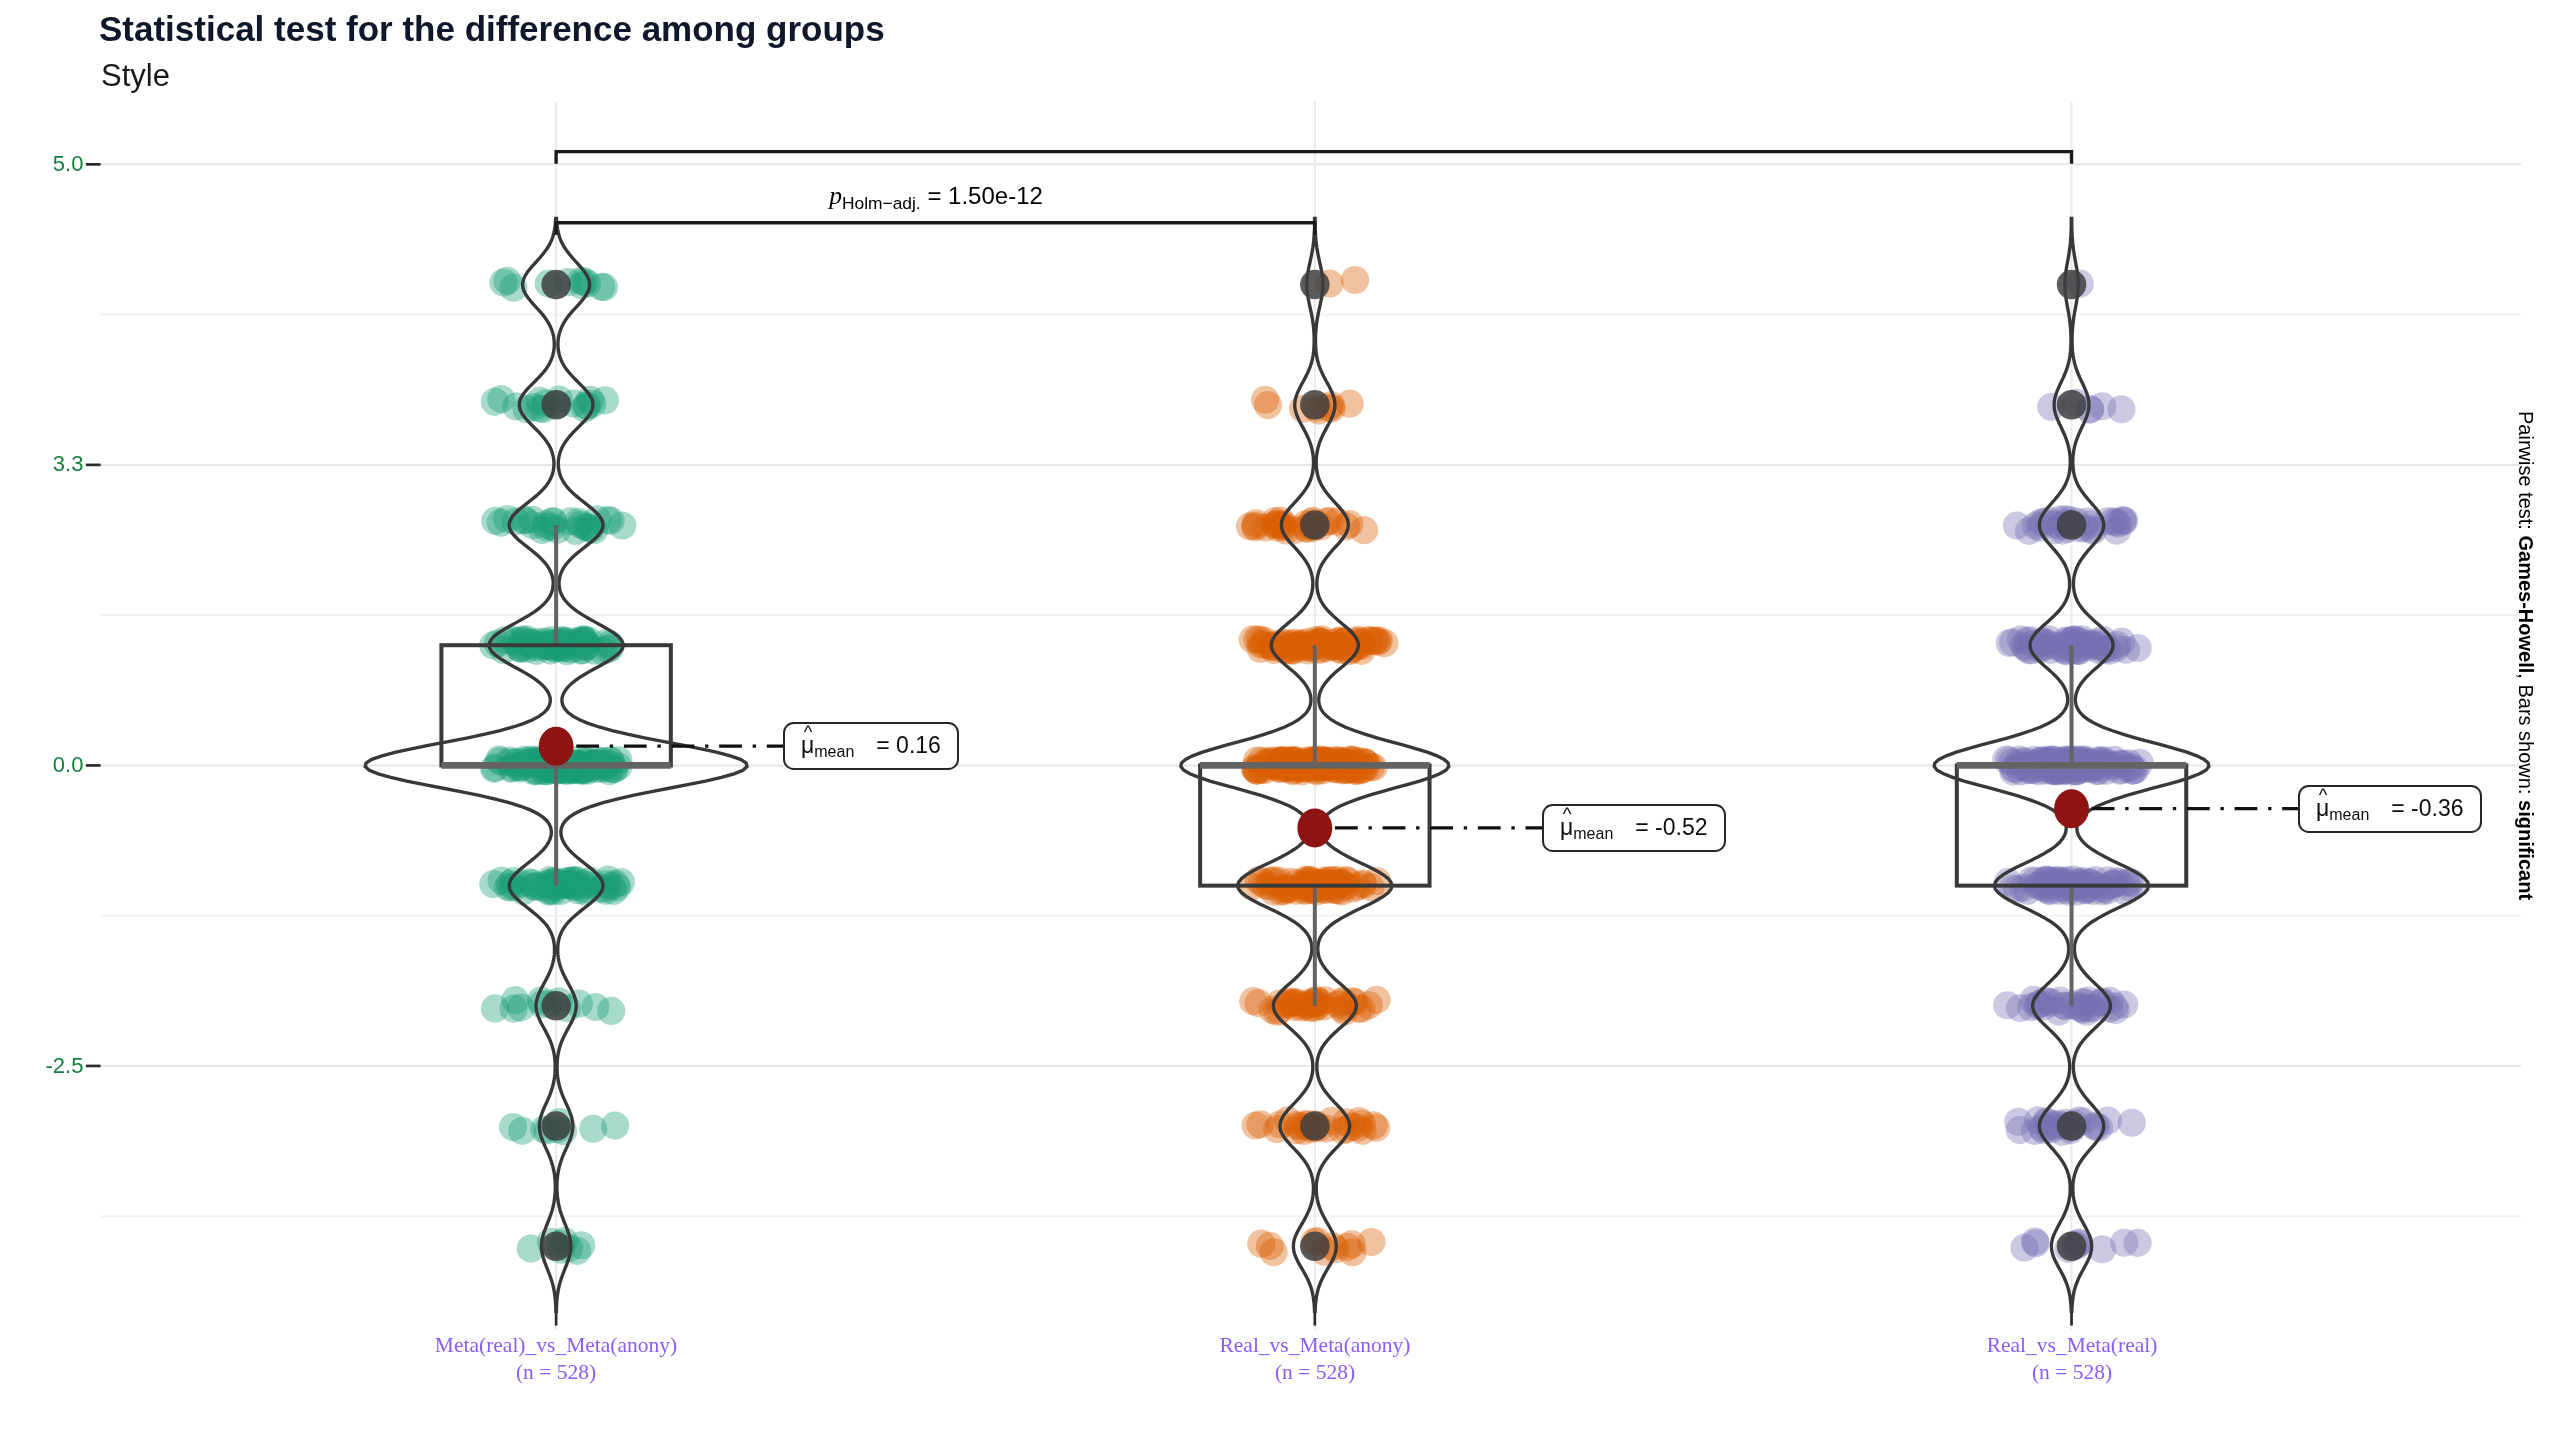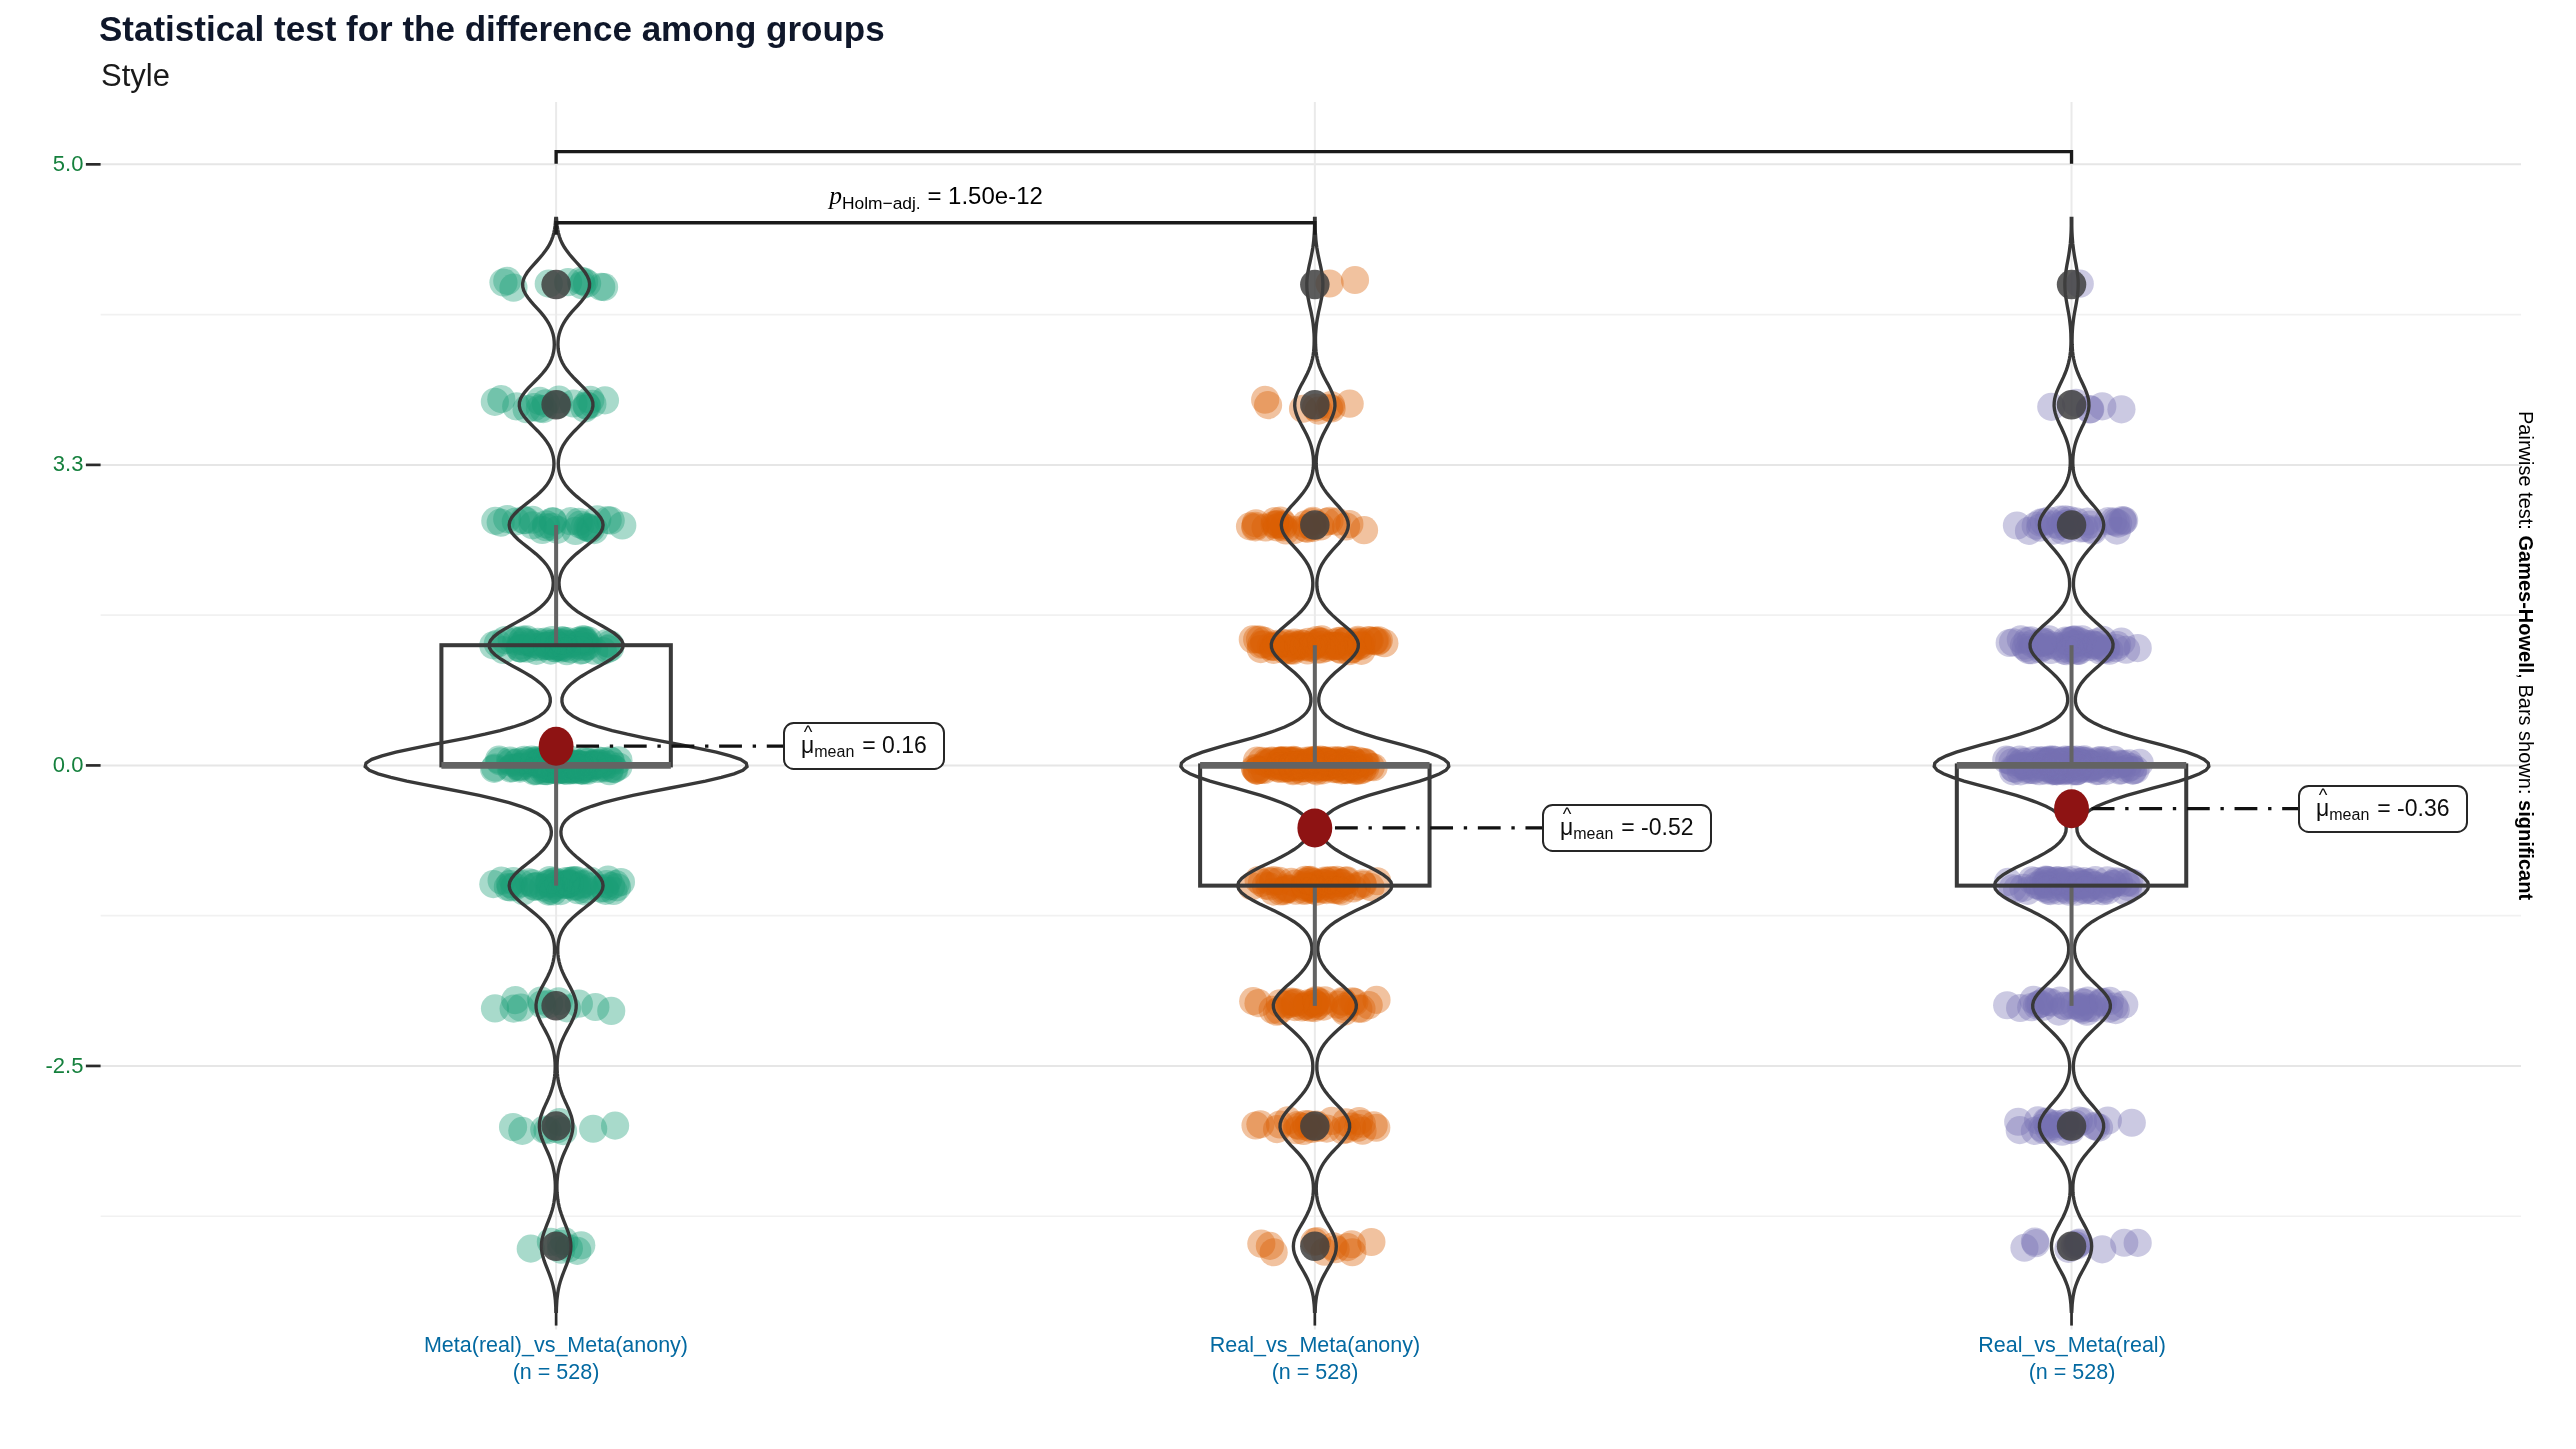--- a/index.html
+++ b/index.html
@@ -3,31 +3,31 @@
 <meta charset="utf-8">
 <style>
   html,body{margin:0;padding:0;background:#ffffff;}
   #page{position:relative;width:2576px;height:1449px;background:#ffffff;overflow:hidden;
         font-family:"Liberation Sans","DejaVu Sans",sans-serif;}
   #chart-svg{position:absolute;left:0;top:0;}
   .abs{position:absolute;}
   .plot-title{left:99px;top:9.4px;font-size:35px;font-weight:700;color:#0f172a;}
   .plot-subtitle{left:101px;top:58px;font-size:31px;font-weight:400;color:#1a1a1a;}
   .ytick{position:absolute;width:74px;text-align:right;font-size:22px;color:#15803d;}
-  .xlab{position:absolute;width:510px;text-align:center;font-size:21.5px;line-height:27px;color:#0369a1;}
+  .xlab{position:absolute;width:510px;text-align:center;font-size:21.5px;line-height:27px;color:#8b5cf6;font-family:Liberation Serif, serif;}
   .p-label{position:absolute;width:604px;text-align:center;font-size:24px;color:#000;}
   .p-label .pvar{font-style:italic;font-family:"Liberation Serif","DejaVu Serif",serif;font-size:25.5px;}
   .p-label sub{font-size:17.4px;vertical-align:-0.3em;}
   .p-label .eq{margin-left:6.7px;}
   .mean-label{position:absolute;background:#ffffff;border:2px solid #262626;border-radius:10.7px;
               padding:8px 16px 6.7px 16px;font-size:23px;color:#0d0d0d;white-space:nowrap;}
   .mu-hat{position:relative;display:inline-block;}
   .mu-hat .hat{position:absolute;left:54%;transform:translateX(-50%);top:-0.62em;font-size:0.8em;}
   .mean-label sub{font-size:16px;vertical-align:-0.28em;}
-  .mean-label .eq{margin-left:8px;}
+  .mean-label .eq{margin-left:22px;}
   .right-caption{position:absolute;left:2514px;top:411px;writing-mode:vertical-rl;
                  font-size:20px;color:#000;white-space:nowrap;}
   .right-caption .b{font-weight:700;}
 </style>
 </head>
 <body>
 
 <div id="page">
 
   <svg id="chart-svg" width="2576" height="1449" viewBox="0 0 3840 2160">

